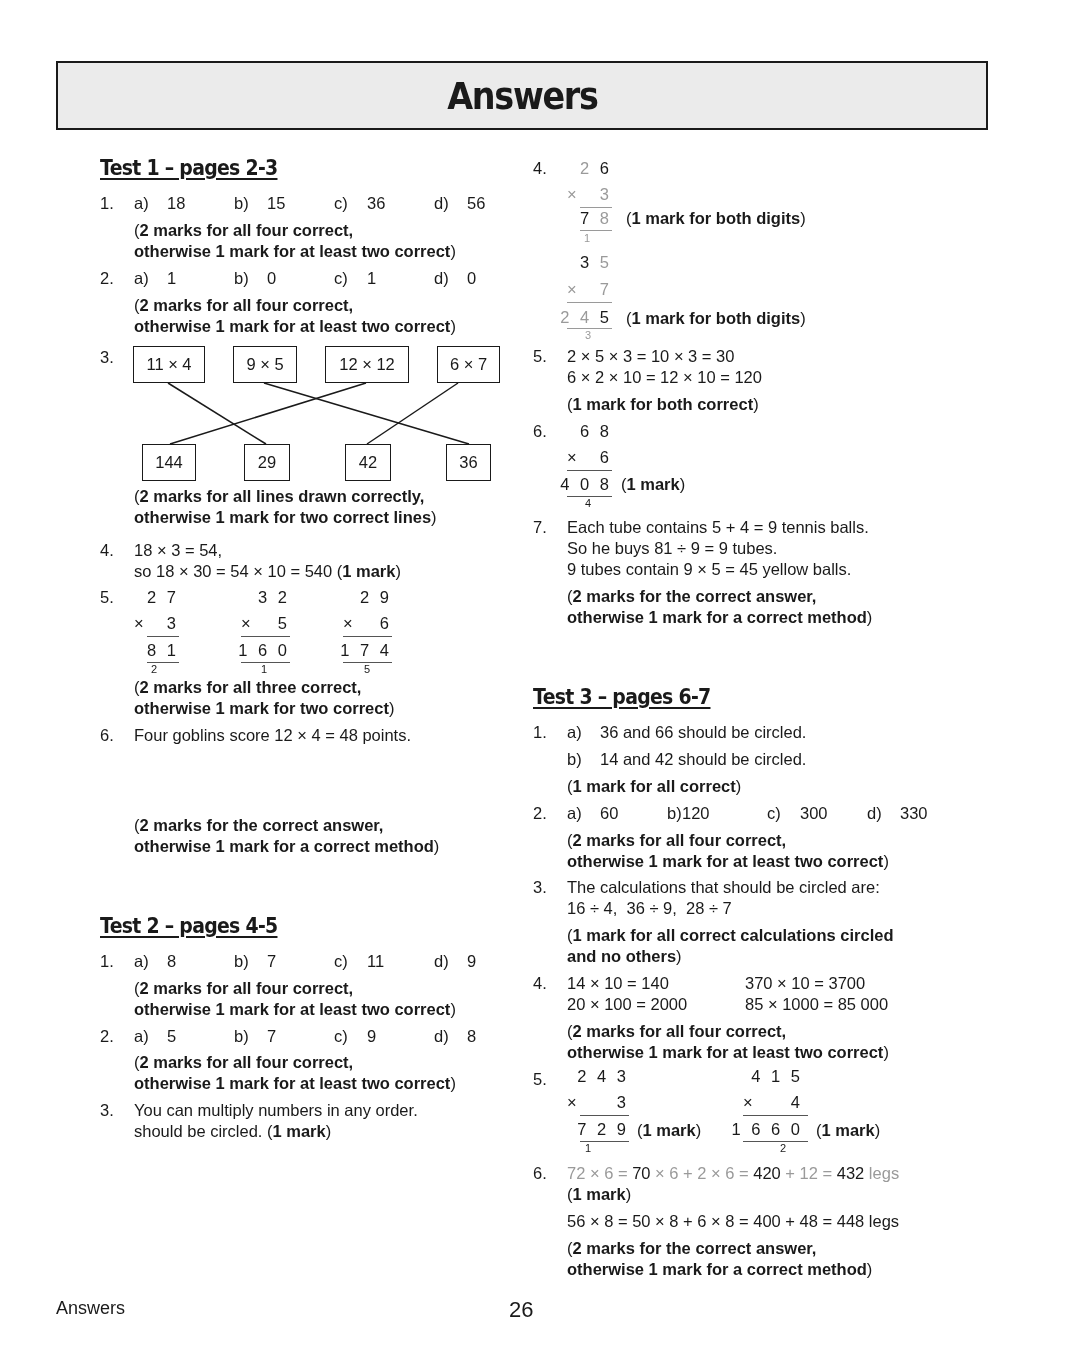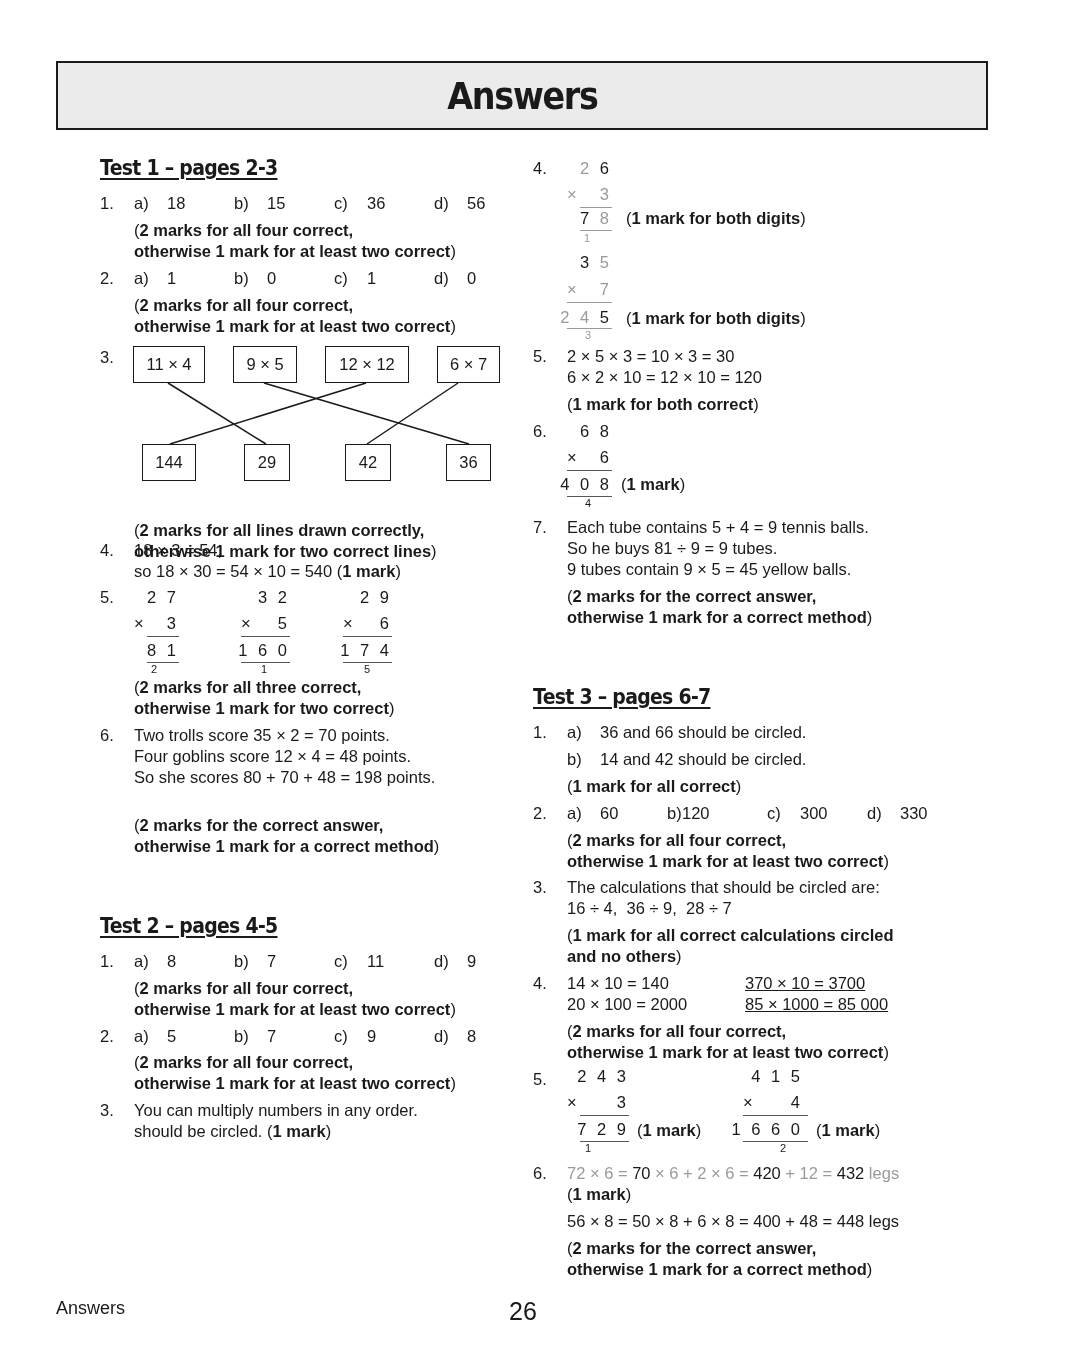--- a/index.html
+++ b/index.html
@@ -58,21 +58,21 @@
   .box {
     position: absolute;
     border: 1.5px solid #1a1a1a;
     display: flex; align-items: center; justify-content: center;
     background: #fff;
     font-size: 16.5px;
   }
   svg.lines { position: absolute; left: 0; top: 0; }
 
   .footer-label { position: absolute; left: 56px; top: 1298px; font-size: 18px; }
-  .footer-page { position: absolute; left: 509px; top: 1297px; font-size: 25px; }
+  .footer-page { position: absolute; left: 509px; top: 1297px; font-size: 22px; }
 </style>
 </head>
 <body>
 
 <div class="title-box">
   <h1>Answers</h1>
 </div>
 
 <div class="test-heading" style="left:100px; top:156px;">Test 1 – pages 2-3</div>
 
@@ -121,21 +121,21 @@
     <line x1="458" y1="383" x2="367" y2="444" stroke="#1a1a1a" stroke-width="1.5"></line>
   </svg>
   <div class="box" style="left:133px; top:346px; width:72px; height:37px;">11 × 4</div>
   <div class="box" style="left:233px; top:346px; width:64px; height:37px;">9 × 5</div>
   <div class="box" style="left:325px; top:346px; width:84px; height:37px;">12 × 12</div>
   <div class="box" style="left:437px; top:346px; width:63px; height:37px;">6 × 7</div>
   <div class="box" style="left:142px; top:444px; width:54px; height:37px;">144</div>
   <div class="box" style="left:244px; top:444px; width:46px; height:37px;">29</div>
   <div class="box" style="left:345px; top:444px; width:46px; height:37px;">42</div>
   <div class="box" style="left:446px; top:444px; width:45px; height:37px;">36</div>
-  <div class="abs" style="left:134px; top:520px;">
+  <div class="abs" style="left:134px; top:486px;">
     <div class="line">(<b>2 marks for all lines drawn correctly,</b></div>
     <div class="line"><b>otherwise 1 mark for two correct lines</b>)</div>
   </div>
 </div>
 
 <div>
   <div class="qnum" style="left:100px; top:540px;">4.</div>
   <div class="abs" style="left:134px; top:540px;">
     <div class="line">18 × 3 = 54,</div>
     <div class="line"><span>so 18 × 30 = 54 × 10 = 540 (</span><b>1 mark</b><span>)</span></div>
@@ -177,23 +177,21 @@
 
   <div class="abs" style="left:134px; top:677px;">
     <div class="line">(<b>2 marks for all three correct,</b></div>
     <div class="line"><b>otherwise 1 mark for two correct</b>)</div>
   </div>
 </div>
 
 <div>
   <div class="qnum" style="left:100px; top:725px;">6.</div>
   <div class="abs" style="left:134px; top:725px;">
-    <div class="line">Two trolls score 35 × 2 = 70 points.</div>
     <div class="line">Four goblins score 12 × 4 = 48 points.</div>
-    <div class="line">So she scores 80 + 70 + 48 = 198 points.</div>
   </div>
   <div class="abs" style="left:134px; top:815px;">
     <div class="line">(<b>2 marks for the correct answer,</b></div>
     <div class="line"><b>otherwise 1 mark for a correct method</b>)</div>
   </div>
 </div>
 
 <div class="test-heading" style="left:100px; top:914px;">Test 2 – pages 4-5</div>
 
 <div>
@@ -342,21 +340,21 @@
     <div class="line"><b>and no others</b>)</div>
   </div>
 </div>
 
 <div>
   <div class="qnum" style="left:533px; top:973px;">4.</div>
   <div class="abs" style="left:567px; top:973px;">
     <div class="line">14 × 10 = 140</div>
     <div class="line">20 × 100 = 2000</div>
   </div>
-  <div class="abs" style="left:745px; top:973px;text-decoration:underline;">
+  <div class="abs" style="left:745px; top:973px;">
     <div class="line">370 × 10 = 3700</div>
     <div class="line">85 × 1000 = 85 000</div>
   </div>
   <div class="abs" style="left:567px; top:1021px;">
     <div class="line">(<b>2 marks for all four correct,</b></div>
     <div class="line"><b>otherwise 1 mark for at least two correct</b>)</div>
   </div>
 </div>
 
 <div>

